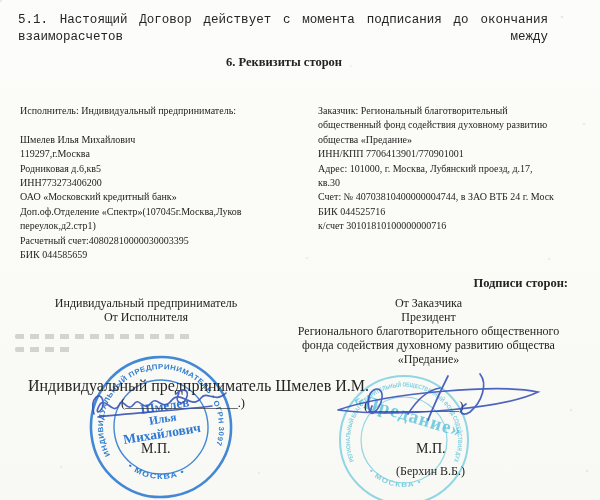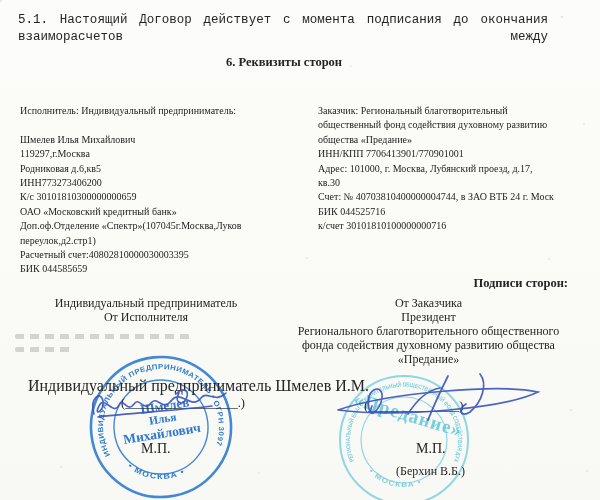--- a/index.html
+++ b/index.html
@@ -66,21 +66,20 @@
 
   <div class="abs center-head">6. Реквизиты сторон</div>
 
   <div class="abs col col-left">
     <div class="ln">Исполнитель: Индивидуальный предприниматель:</div>
     <div class="ln"></div>
     <div class="ln">Шмелев Илья Михайлович</div>
     <div class="ln">119297,г.Москва</div>
     <div class="ln">Родниковая д.6,кв5</div>
     <div class="ln">ИНН773273406200</div>
-    <div class="ln">К/с 30101810300000000659</div>
     <div class="ln">ОАО «Московский кредитный банк»</div>
     <div class="ln">Доп.оф.Отделение «Спектр»(107045г.Москва,Луков</div>
     <div class="ln">переулок,д2.стр1)</div>
     <div class="ln">Расчетный счет:40802810000030003395</div>
     <div class="ln">БИК 044585659</div>
   </div>
 
   <div class="abs col col-right">
     <div class="ln">Заказчик: Региональный благотворительный</div>
     <div class="ln">общественный фонд содействия духовному развитию</div>

